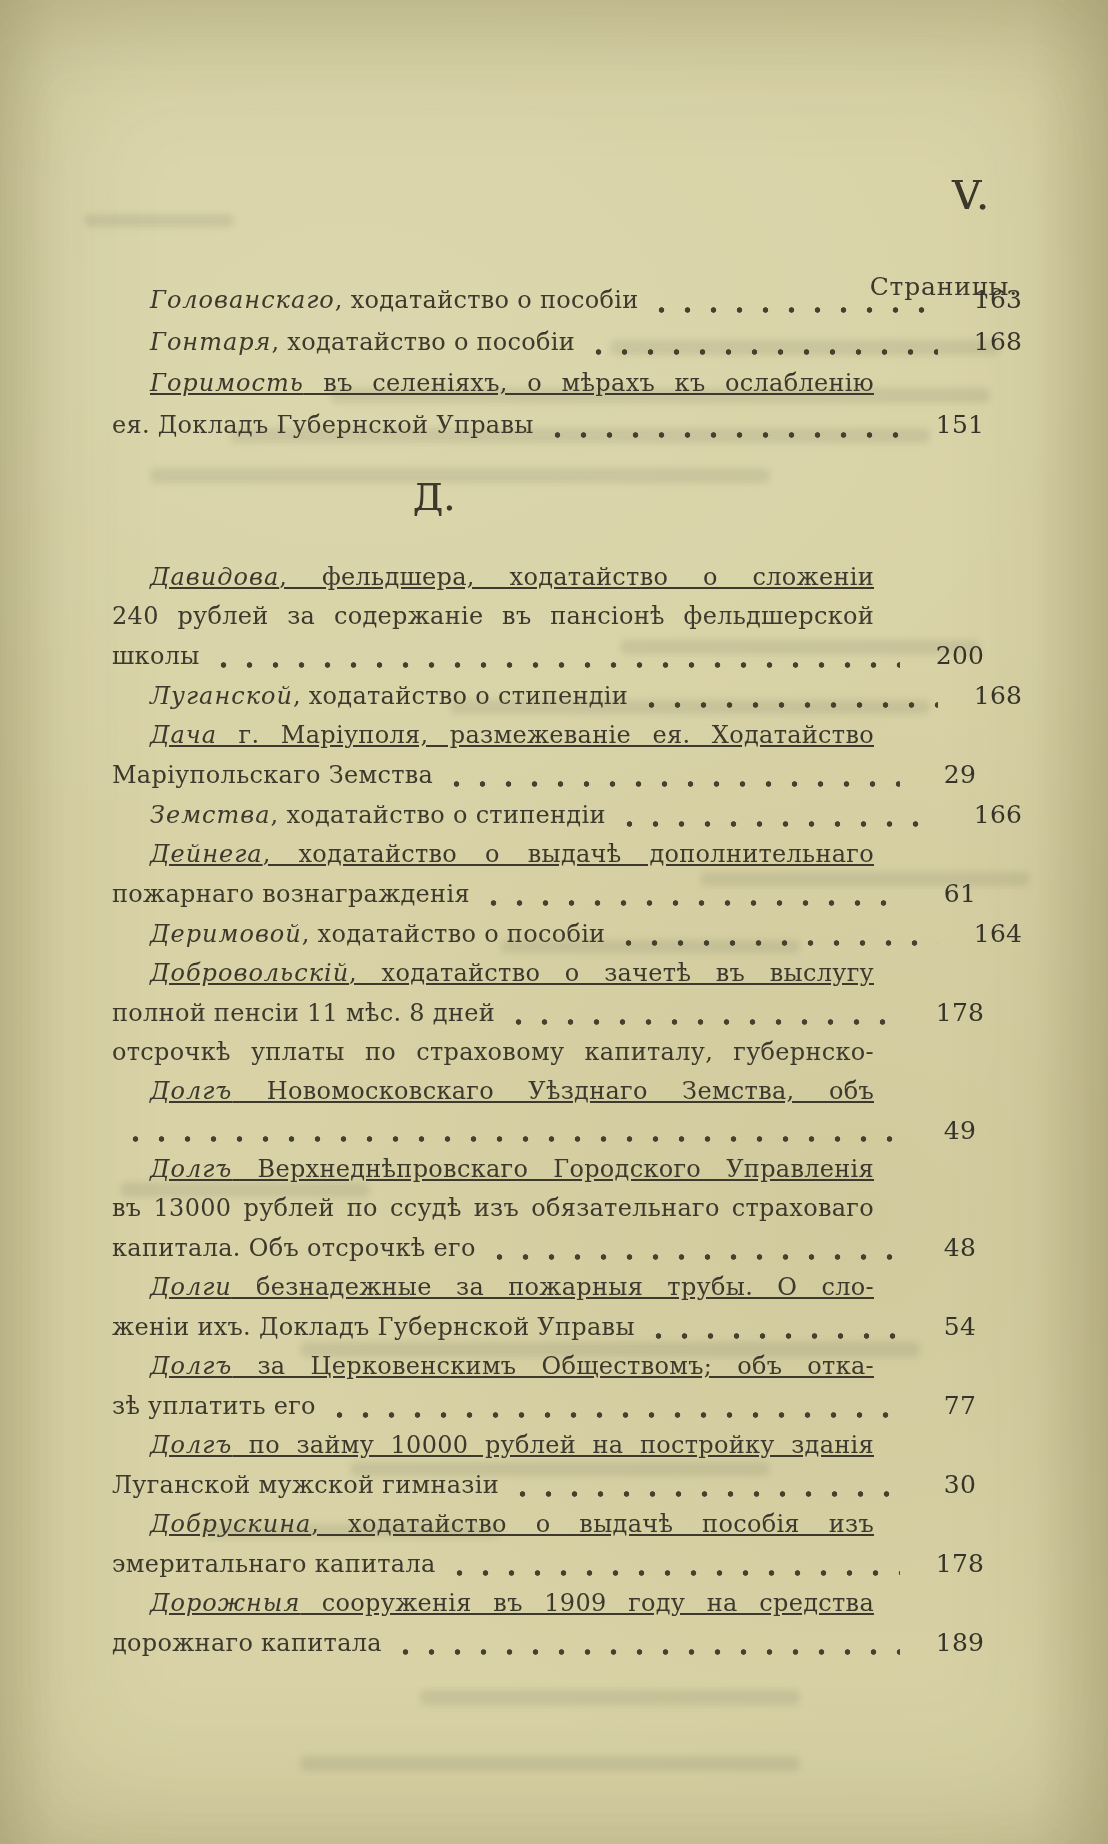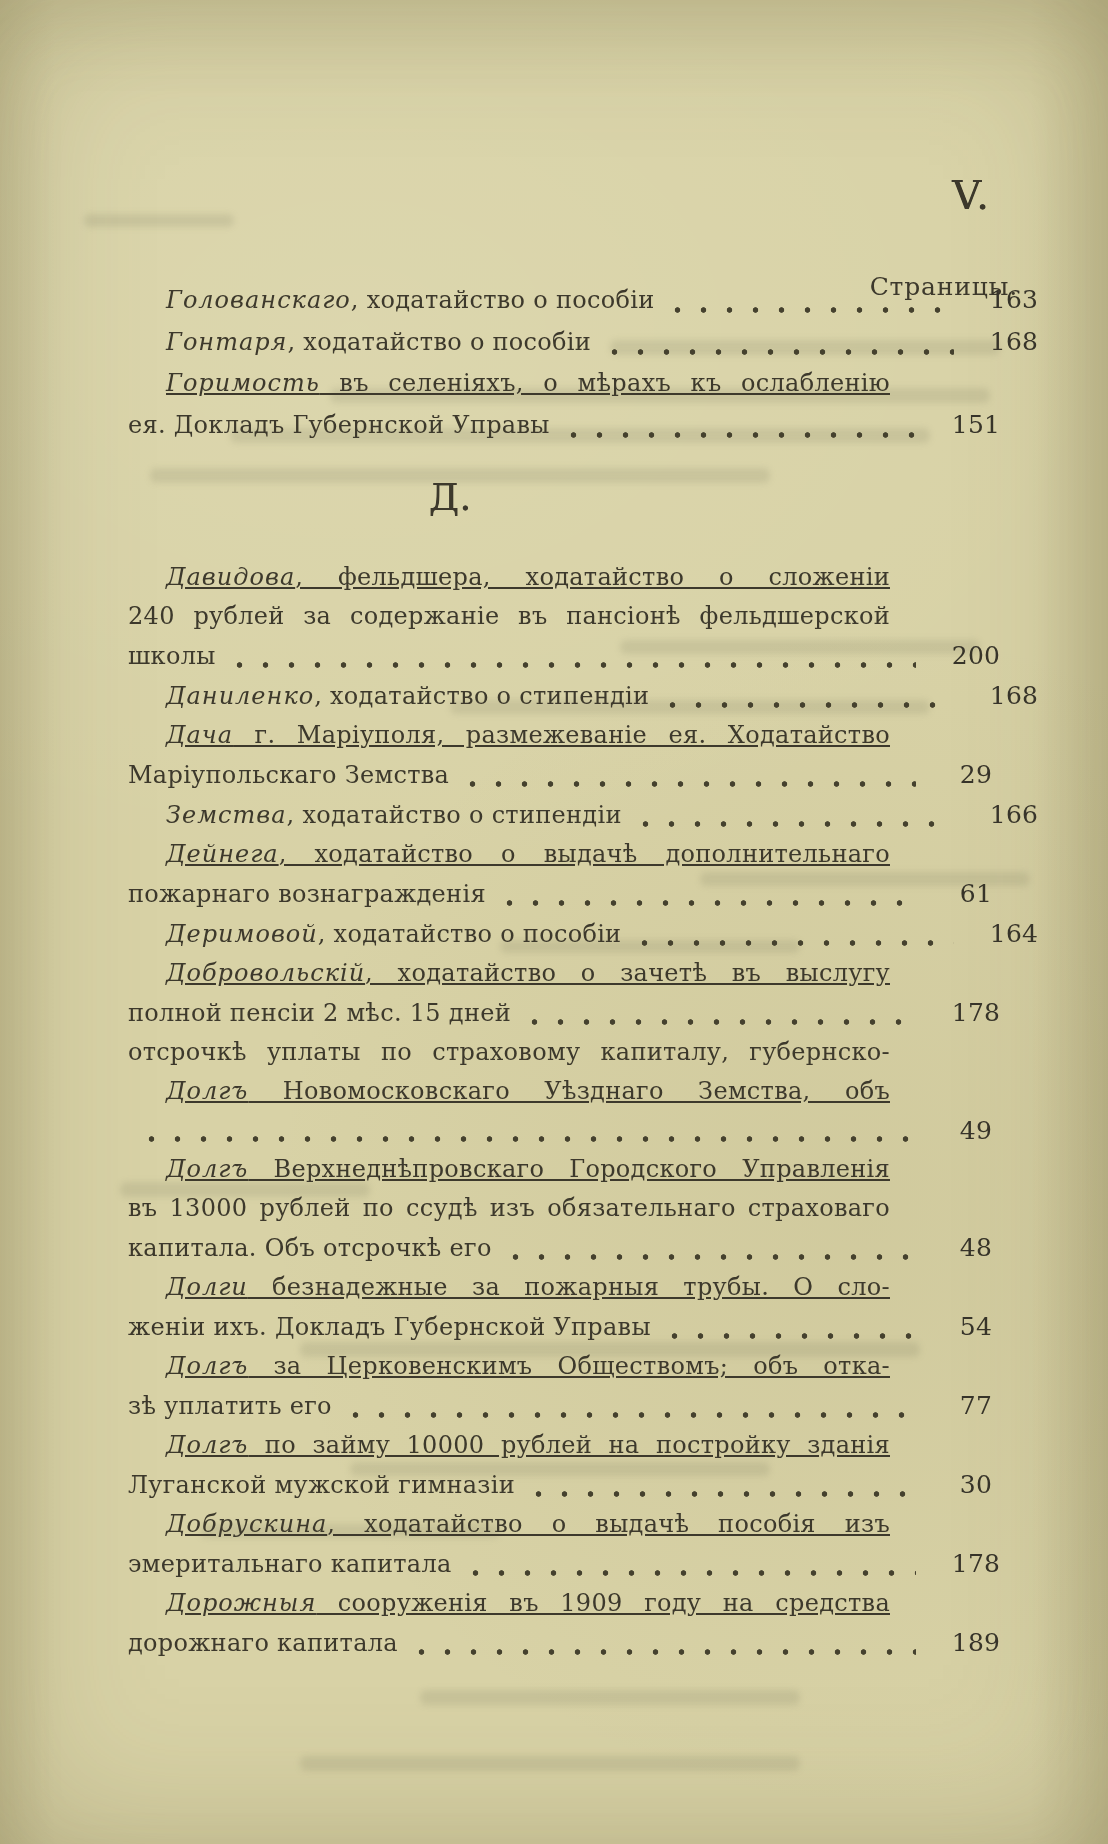--- a/index.html
+++ b/index.html
@@ -28,21 +28,21 @@
   .roman {
     position: absolute; top: 172px; left: 952px;
     font-size: 40px; letter-spacing: 2px;
     text-shadow: 0.6px 0 0 currentColor;
   }
   .col-header {
     position: absolute; top: 236px; right: 90px;
     font-size: 25px; letter-spacing: 0.8px; margin-top: 36px;
   }
   .toc {
-    position: absolute; left: 128px; top: 279px; width: 880px;
+    position: absolute; left: 112px; top: 279px; width: 880px;
     font-size: 24px; letter-spacing: 0.3px;
   }
   .sec1 .line { line-height: 41px; }
   .sec2 .line { line-height: 39px; }
   .line { white-space: nowrap; }
   .line.full {
     width: 762px;
     text-align: justify;
     -moz-text-align-last: justify;
     text-align-last: justify;
@@ -131,21 +131,21 @@
         <div class="line full"><span>240 рублей за содержаніе въ пансіонѣ фельдшерской</span></div>
         <div class="line last">
             <span>школы</span>
             <span class="dots"></span>
             <span class="page-num">200</span>
           </div>
       </div>
 
       <div class="entry">
         <div class="line last indent">
-            <span class="lead">Даниленко</span>
+            <span class="lead">Луганской</span>
             <span>, ходатайство о стипендіи</span>
             <span class="dots"></span>
             <span class="page-num">168</span>
           </div>
       </div>
 
       <div class="entry">
         <div class="line full indent"><span class="lead">Дача</span><span> г. Маріуполя, размежеваніе ея. Ходатайство</span></div>
         <div class="line last">
             <span>Маріупольскаго Земства</span>
@@ -177,21 +177,21 @@
             <span class="lead">Деримовой</span>
             <span>, ходатайство о пособіи</span>
             <span class="dots"></span>
             <span class="page-num">164</span>
           </div>
       </div>
 
       <div class="entry">
         <div class="line full indent"><span class="lead">Добровольскій</span><span>, ходатайство о зачетѣ въ выслугу</span></div>
         <div class="line last">
-            <span>полной пенсіи 2 мѣс. 15 дней</span>
+            <span>полной пенсіи 11 мѣс. 8 дней</span>
             <span class="dots"></span>
             <span class="page-num">178</span>
           </div>
       </div>
 
       <div class="entry">
         <div class="line full"><span>отсрочкѣ уплаты по страховому капиталу, губернско-</span></div>
         <div class="line full indent"><span class="lead">Долгъ</span><span> Новомосковскаго Уѣзднаго Земства, объ</span></div>
         <div class="line last">
             <span class="dots"></span>

